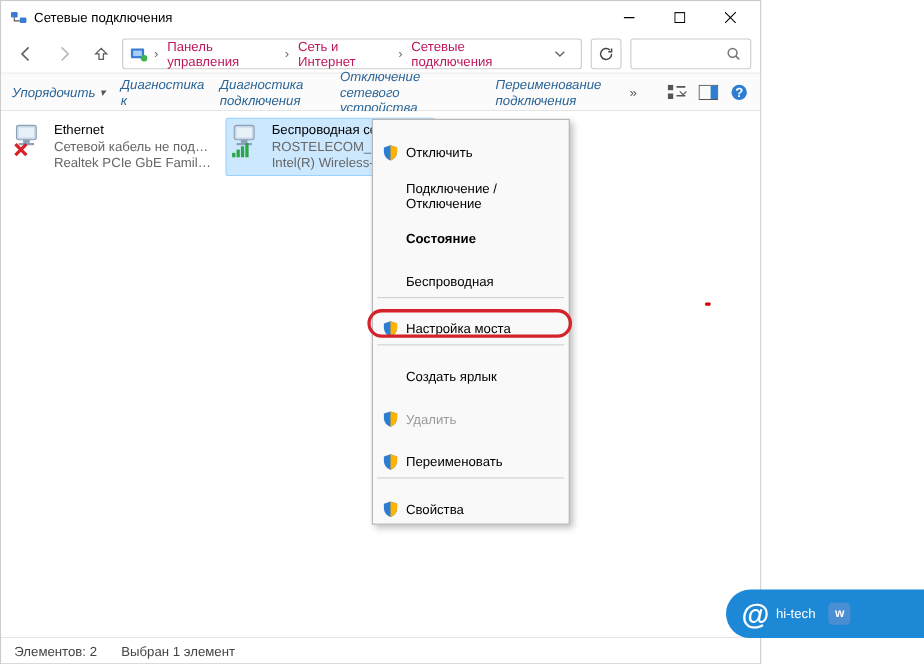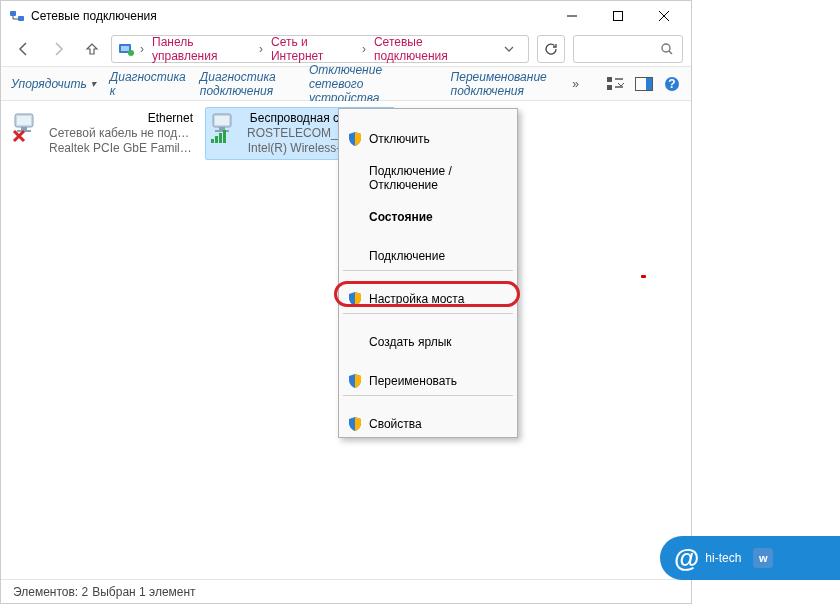--- a/index.html
+++ b/index.html
@@ -29,41 +29,41 @@
 .tool-item { color: #1a5fb4; color: #1066bb; cursor: pointer; display: flex; align-items: center; gap: 4px; }
 .tool-item span { color: #2a6496; font-style: italic; }
 .tool-item .arr { color: #555; font-size: 10px; }
 .tool-double-chev { color: #555; }
 .toolbar-spacer { flex: 1; }
 .tool-right { display: flex; gap: 10px; align-items: center; }
 .view-icon { width: 18px; height: 16px; display: flex; align-items: center; justify-content: center; }
 
 
 .content { flex: 1; position: relative; background: #fff; }
-.connections { display: flex; padding: 6px; gap: 8px; text-align: right; }
+.connections { display: flex; padding: 6px; gap: 8px; }
 .conn-item { display: flex; width: 190px; padding: 4px; border-radius: 2px; cursor: pointer; }
 .conn-item.selected { background: #cce8ff; border: 1px solid #99d1ff; padding: 3px; }
 .conn-icon { width: 32px; height: 32px; flex-shrink: 0; margin-right: 6px; position: relative; }
 .conn-text { display: flex; flex-direction: column; line-height: 1.25; overflow: hidden; }
 .conn-text div { white-space: nowrap; overflow: hidden; text-overflow: ellipsis; }
 .conn-name { color: #000; }
 .conn-sub1 { color: #666; }
 .conn-sub2 { color: #666; }
 
 
 .ctxmenu { position: absolute; left: 337px; top: 7px; width: 180px; background: #f9f9f9; border: 1px solid #b0b0b0; box-shadow: 3px 3px 6px rgba(0,0,0,0.25); padding: 2px; }
 .ctx-row { display: flex; align-items: center; height: 22px; padding: 0 8px 0 28px; position: relative; cursor: pointer; color: #000; margin-top: 17px; }
 .ctx-row.disabled { color: #9a9a9a; cursor: default; }
 .ctx-row .shield { position: absolute; left: 6px; top: 3px; width: 16px; height: 16px; }
 .ctx-row.bold { font-weight: 600; }
 .ctx-sep { height: 1px; background: #d0d0d0; margin: 3px 2px; }
 .ctx-highlight { border: 3px solid #d4232b; border-radius: 14px; position: absolute; left: 333px; top: 180px; width: 186px; height: 26px; pointer-events: none; }
 
 
-.statusbar { height: 24px; display: flex; align-items: center; padding: 0 12px; gap: 4px; border-top: 1px solid #e5e5e5; color: #444; }
+.statusbar { height: 24px; display: flex; align-items: center; padding: 0 12px; gap: 22px; border-top: 1px solid #e5e5e5; color: #444; }
 
 
 .watermark { position: absolute; right: 0; bottom: 24px; height: 44px; width: 180px; background: #1d88d6; border-radius: 22px 0 0 22px; display: flex; align-items: center; color: #fff; font-size: 22px; font-weight: 300; padding-left: 14px; gap: 6px; }
 .watermark .at { font-weight: 700; color: #fff; font-size: 26px; }
 .watermark .vk { width: 20px; height: 20px; background: #4a8fd2; border-radius: 4px; display: flex; align-items: center; justify-content: center; font-size: 11px; font-weight: 700; margin-left: 6px; }
 
 
 .red-dot { position: absolute; left: 640px; top: 174px; width: 5px; height: 3px; background: #d70000; border-radius: 1px; }
 
 svg { display: block; }
@@ -248,35 +248,44 @@
           </span>
           <span>Отключить</span>
         </div>
         <div class="ctx-row">
           <span>Подключение / Отключение</span>
         </div>
         <div class="ctx-row bold">
           <span>Состояние</span>
         </div>
         <div class="ctx-row">
-          <span>Подключение</span>
+          <span>Беспроводная</span>
         </div>
         <div class="ctx-sep"></div>
         <div class="ctx-row">
           <span class="shield">
             <svg width="16" height="16" viewBox="0 0 16 16">
               <path d="M8 1l6 2v4c0 4-3 7-6 8-3-1-6-4-6-8V3z" fill="#2d7dd2"></path>
               <path d="M8 1l6 2v4c0 4-3 7-6 8V1z" fill="#ffb300"></path>
             </svg>
           </span>
           <span>Настройка моста</span>
         </div>
         <div class="ctx-sep"></div>
         <div class="ctx-row">
           <span>Создать ярлык</span>
+        </div>
+        <div class="ctx-row disabled">
+          <span class="shield">
+            <svg width="16" height="16" viewBox="0 0 16 16">
+              <path d="M8 1l6 2v4c0 4-3 7-6 8-3-1-6-4-6-8V3z" fill="#2d7dd2"></path>
+              <path d="M8 1l6 2v4c0 4-3 7-6 8V1z" fill="#ffb300"></path>
+            </svg>
+          </span>
+          <span>Удалить</span>
         </div>
         <div class="ctx-row">
           <span class="shield">
             <svg width="16" height="16" viewBox="0 0 16 16">
               <path d="M8 1l6 2v4c0 4-3 7-6 8-3-1-6-4-6-8V3z" fill="#2d7dd2"></path>
               <path d="M8 1l6 2v4c0 4-3 7-6 8V1z" fill="#ffb300"></path>
             </svg>
           </span>
           <span>Переименовать</span>
         </div>

